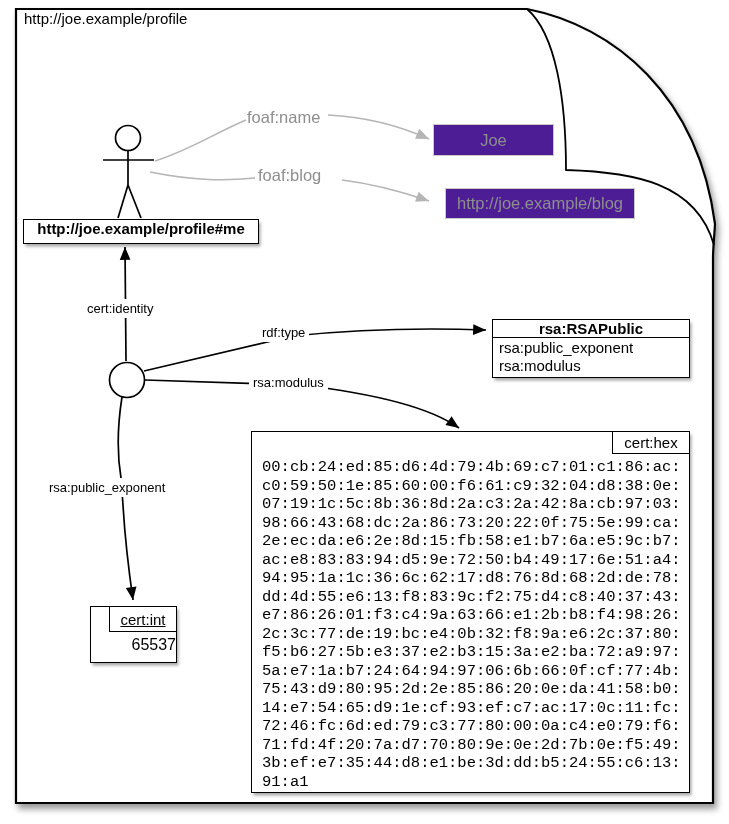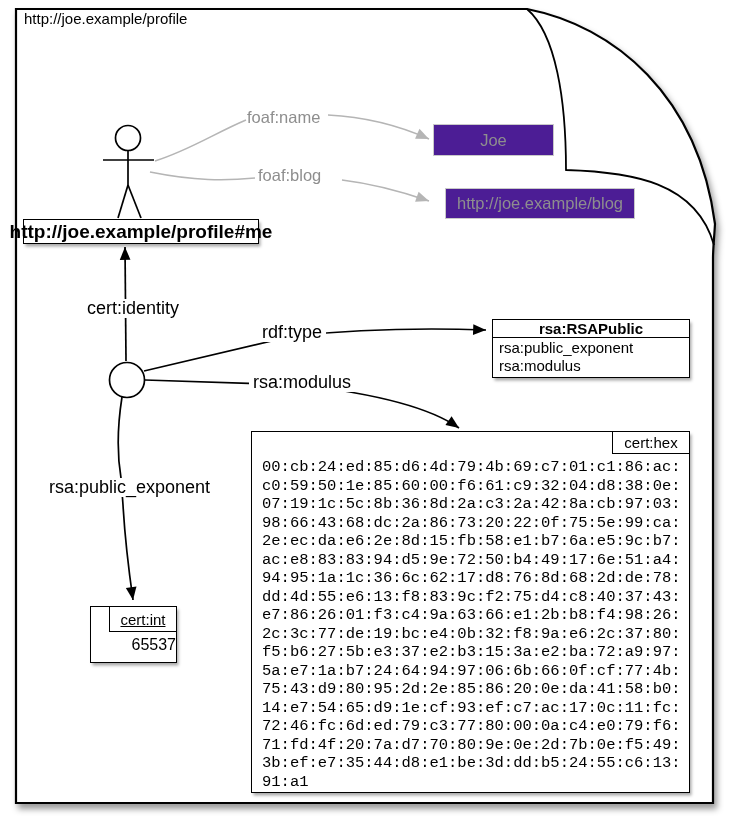--- a/index.html
+++ b/index.html
@@ -3,38 +3,38 @@
 <meta charset="utf-8">
 <style>
   html,body{margin:0;padding:0;background:#ffffff;}
   body{
     position:relative;width:729px;height:824px;overflow:hidden;
     font-family:"Liberation Sans",sans-serif;color:#000;
   }
   .abs{position:absolute;}
   svg.layer{position:absolute;left:0;top:0;width:729px;height:824px;}
   .edge-label{
-    position:absolute;background:#fff;padding:0 4px;font-size:18px;
+    position:absolute;background:#fff;padding:0 4px;font-size:13px;
     color:#000;white-space:nowrap;line-height:19px;
   }
   .gray-label{
     position:absolute;font-size:16.5px;color:#8e8e8e;white-space:nowrap;line-height:19px;
   }
   .gray-box{
     position:absolute;border:1px solid #c9c9c9;color:#8e8e8e;background:#4c1d95;
     display:flex;align-items:center;justify-content:center;font-size:16.5px;
   }
   .ink-box{
     position:absolute;border:1px solid #000;background:#fff;
     box-shadow:1.5px 2.5px 3px rgba(0,0,0,0.35);
   }
   .me-box{
     left:23px;top:219px;width:234px;height:23px;
-    display:flex;align-items:flex-end;justify-content:center;
-    font-weight:bold;font-size:19px;
+    display:flex;align-items:flex-start;justify-content:center;
+    font-weight:bold;font-size:15px;
   }
   .page-title{left:24px;top:10px;font-size:15px;white-space:nowrap;}
   .class-box{left:492px;top:319px;width:196px;}
   .class-title{
     border-bottom:1px solid #000;text-align:center;font-weight:bold;
     font-size:15px;line-height:17px;height:17px;
   }
   .class-attrs{padding:1px 0 2px 6px;}
   .class-attr{font-size:15px;line-height:18px;}
   .hex-box{left:251px;top:431px;width:437px;height:360px;}

